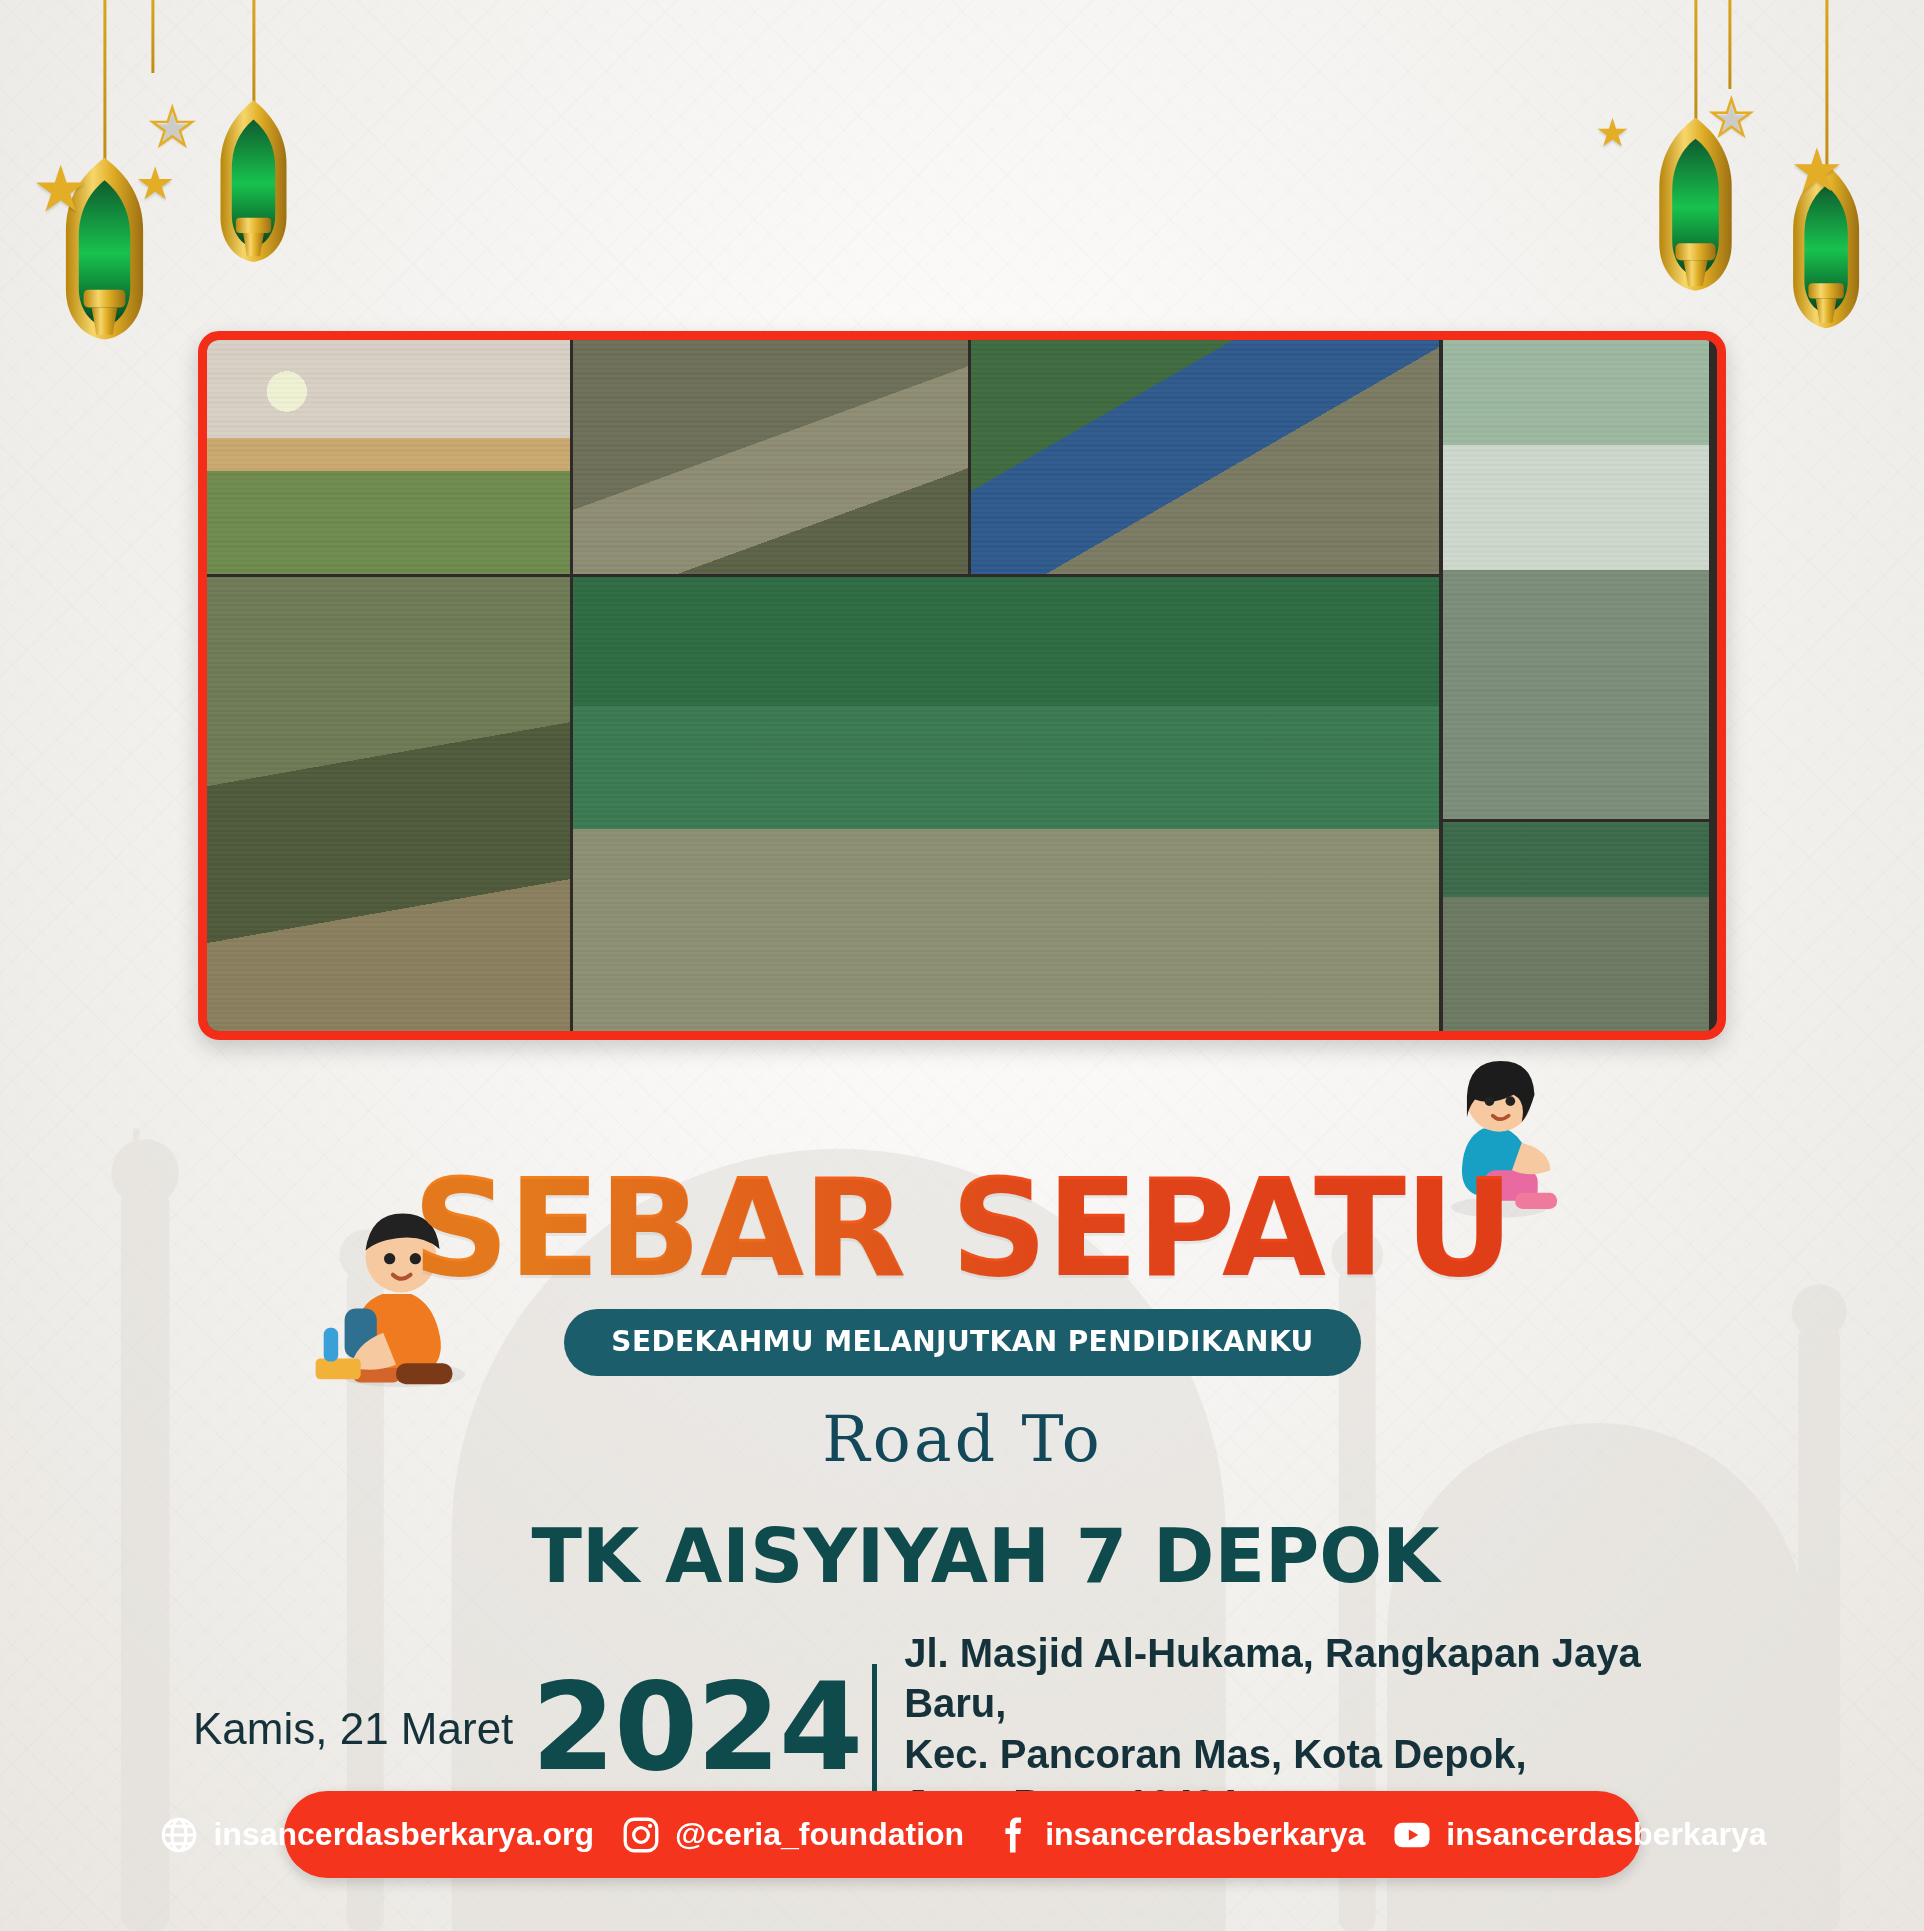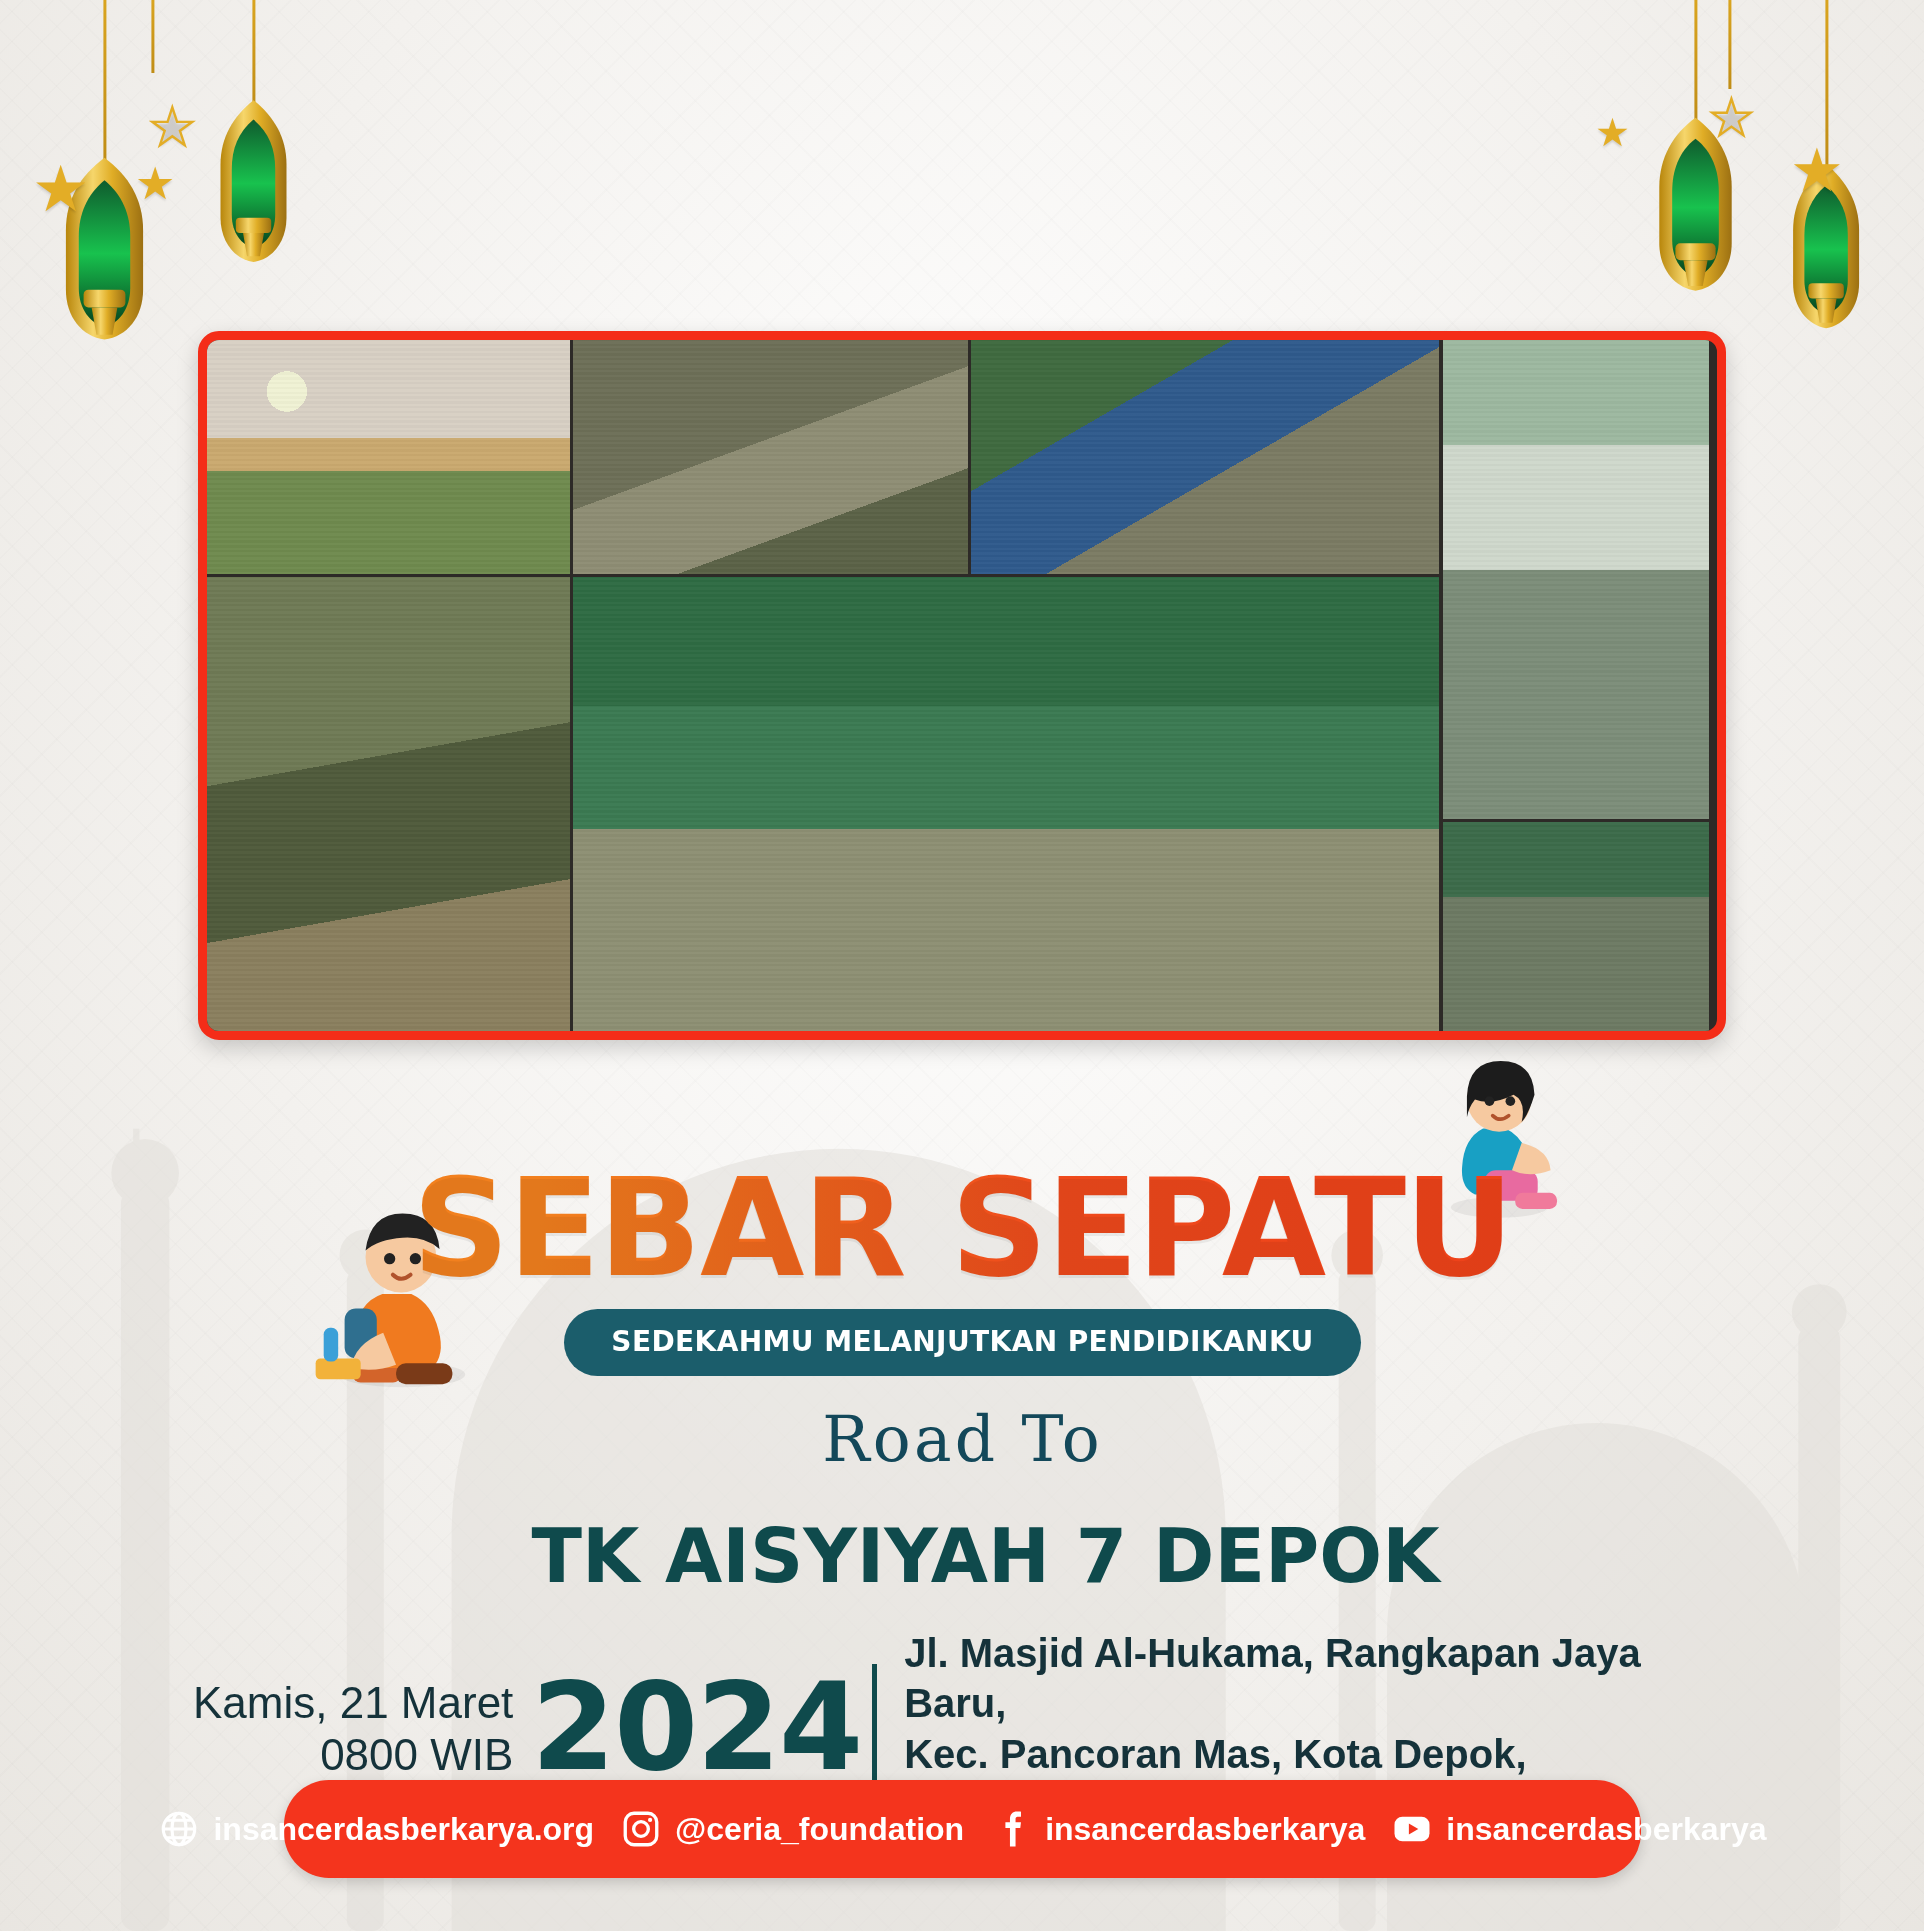--- a/index.html
+++ b/index.html
@@ -178,21 +178,21 @@
     color: #15323a;
     line-height: 1.26;
     text-align: left;
     white-space: pre-line;
   }
 
   
   .footer {
     position: absolute;
     left: 284px; right: 284px; bottom: 53px;
-    height: 98px;
+    height: 87px;
     background: #f4341d;
     border-radius: 45px;
     display: flex;
     align-items: center;
     justify-content: center;
     gap: 26px;
     color: #fff;
     box-shadow: 0 4.8px 13px rgba(0,0,0,.16);
   }
   .soc { display: flex; align-items: center; gap: 13px; font-size: 32px; font-weight: 600; }
@@ -337,21 +337,20 @@
   <div class="title-wrap">
     <div class="main-title">SEBAR SEPATU</div>
     <div class="subtitle-bar">SEDEKAHMU MELANJUTKAN PENDIDIKANKU</div>
     <div class="roadto">Road To</div>
     <div class="school">TK AISYIYAH 7 DEPOK</div>
   </div>
 
   <div class="details">
     <div class="when">
       <div>Kamis, 21 Maret</div>
-      <div>0800 WIB</div>
     </div>
     <div class="year">2024</div>
     <div class="vdiv"></div>
     <div class="addr">Jl. Masjid Al-Hukama, Rangkapan Jaya Baru,
 Kec. Pancoran Mas, Kota Depok,
 Jawa Barat 16434</div>
   </div>
 
   <div class="footer">
     <div class="soc">

